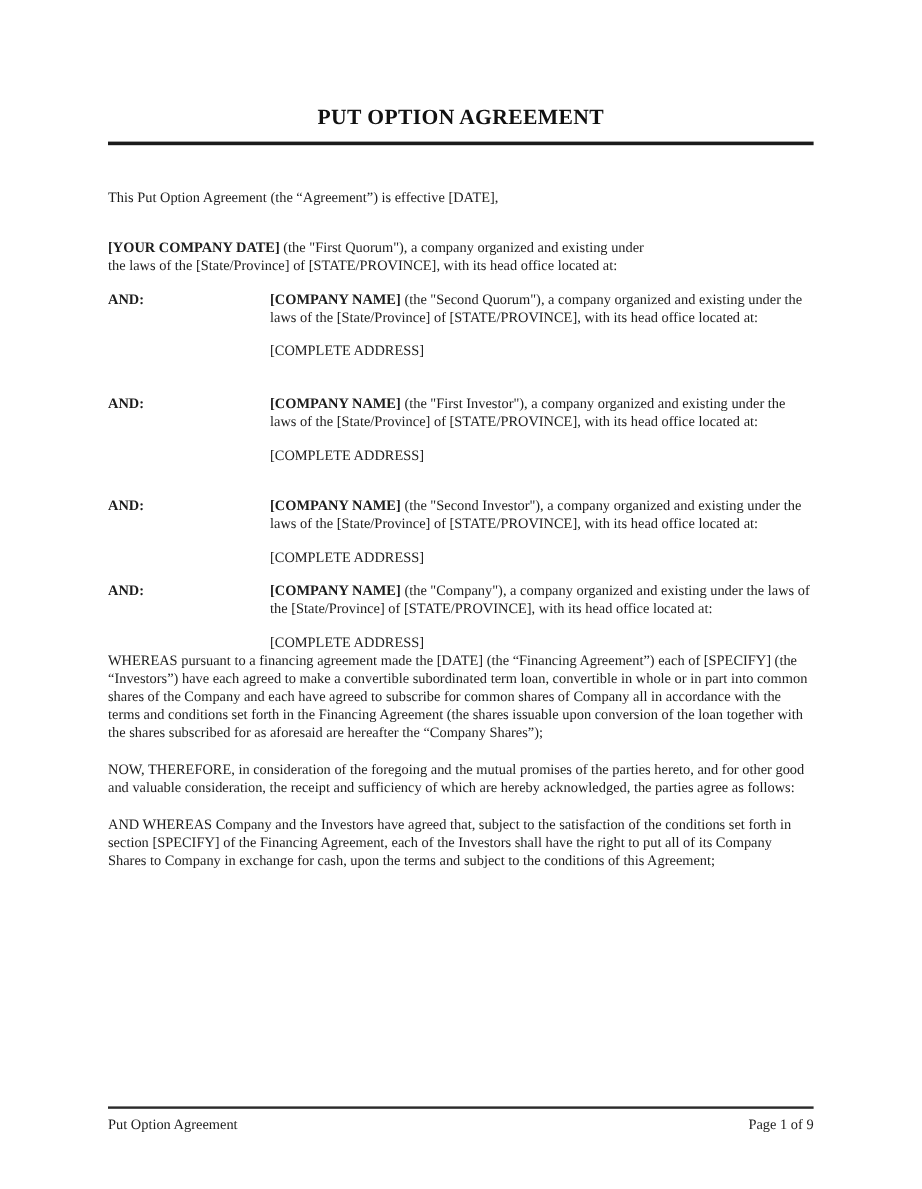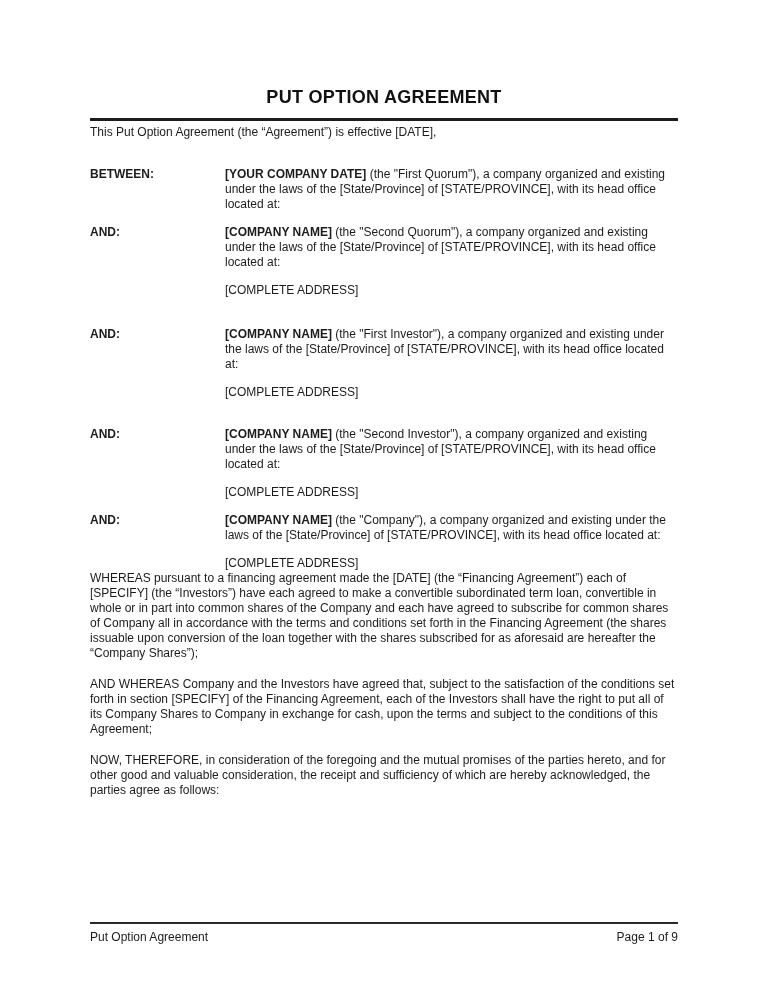--- a/index.html
+++ b/index.html
@@ -2,40 +2,40 @@
 <html><head>
 <meta charset="utf-8">
 <style>
   html, body { margin: 0; padding: 0; background: #ffffff; }
   .page {
     position: relative;
     width: 768px;
     height: 991px;
     background: #ffffff;
     color: #1c1c1c;
-    font-family: Liberation Sans, sans-serif;
+    font-family: Liberation Serif, serif;
     font-size: 12px;
     line-height: 15px;
     overflow: hidden;
   }
   .content { padding: 86px 90px 0 90px; }
   .doc-title {
     text-align: center;
     font-weight: bold;
     font-size: 18px;
     line-height: 22px;
     letter-spacing: 0.3px;
     color: #111;
   }
   .title-rule {
     border: none;
     border-top: 3px solid #1b1b1b;
     margin: 10px 0 0 0;
   }
-  .intro { margin-top: 4px; }
+  .intro { margin-top: 36px; }
   .parties { margin-top: 27px; }
   .party { display: flex; }
   .party:nth-of-type(1) { margin-bottom: 13px; }
   .party:nth-of-type(2) { margin-bottom: 29px; }
   .party:nth-of-type(3) { margin-bottom: 27px; }
   .party:nth-of-type(4) { margin-bottom: 13px; }
   .party-label { width: 135px; flex-shrink: 0; font-weight: bold; }
   .party-body { width: 453px; }
   .party-name { font-weight: bold; }
   .party-address { margin-top: 13px; }
@@ -59,21 +59,20 @@
   <div class="content">
 
     <div class="doc-title">PUT OPTION AGREEMENT</div>
     <hr class="title-rule">
 
     <p class="intro">This Put Option Agreement (the “Agreement”) is effective [DATE],</p>
 
     <div class="parties">
 
       <div class="party">
-        <div class="party-label">BETWEEN:</div>
         <div class="party-body">
           <div><span class="party-name">[YOUR COMPANY DATE]</span><span> (the "First Quorum"), a company organized and existing under the laws of the [State/Province] of [STATE/PROVINCE], with its head office located at:</span></div>
         </div>
       </div>
 
       <div class="party">
         <div class="party-label">AND:</div>
         <div class="party-body">
           <div><span class="party-name">[COMPANY NAME]</span><span> (the "Second Quorum"), a company organized and existing under the laws of the [State/Province] of [STATE/PROVINCE], with its head office located at:</span></div>
           <div class="party-address">[COMPLETE ADDRESS]</div>
@@ -101,22 +100,22 @@
         <div class="party-body">
           <div><span class="party-name">[COMPANY NAME]</span><span> (the "Company"), a company organized and existing under the laws of the [State/Province] of [STATE/PROVINCE], with its head office located at:</span></div>
           <div class="party-address">[COMPLETE ADDRESS]</div>
         </div>
       </div>
 
     </div>
 
     <div class="recitals">
       <p class="recital">WHEREAS pursuant to a financing agreement made the [DATE] (the “Financing Agreement”) each of [SPECIFY] (the “Investors”) have each agreed to make a convertible subordinated term loan, convertible in whole or in part into common shares of the Company and each have agreed to subscribe for common shares of Company all in accordance with the terms and conditions set forth in the Financing Agreement (the shares issuable upon conversion of the loan together with the shares subscribed for as aforesaid are hereafter the “Company Shares”);</p>
+      <p class="recital">NOW, THEREFORE, in consideration of the foregoing and the mutual promises of the parties hereto, and for other good and valuable consideration, the receipt and sufficiency of which are hereby acknowledged, the parties agree as follows:</p>
       <p class="recital">AND WHEREAS Company and the Investors have agreed that, subject to the satisfaction of the conditions set forth in section [SPECIFY] of the Financing Agreement, each of the Investors shall have the right to put all of its Company Shares to Company in exchange for cash, upon the terms and subject to the conditions of this Agreement;</p>
-      <p class="recital">NOW, THEREFORE, in consideration of the foregoing and the mutual promises of the parties hereto, and for other good and valuable consideration, the receipt and sufficiency of which are hereby acknowledged, the parties agree as follows:</p>
     </div>
 
   </div>
 
   <div class="footer">
     <span>Put Option Agreement</span>
     <span>Page 1 of 9</span>
   </div>
 </div>
 

